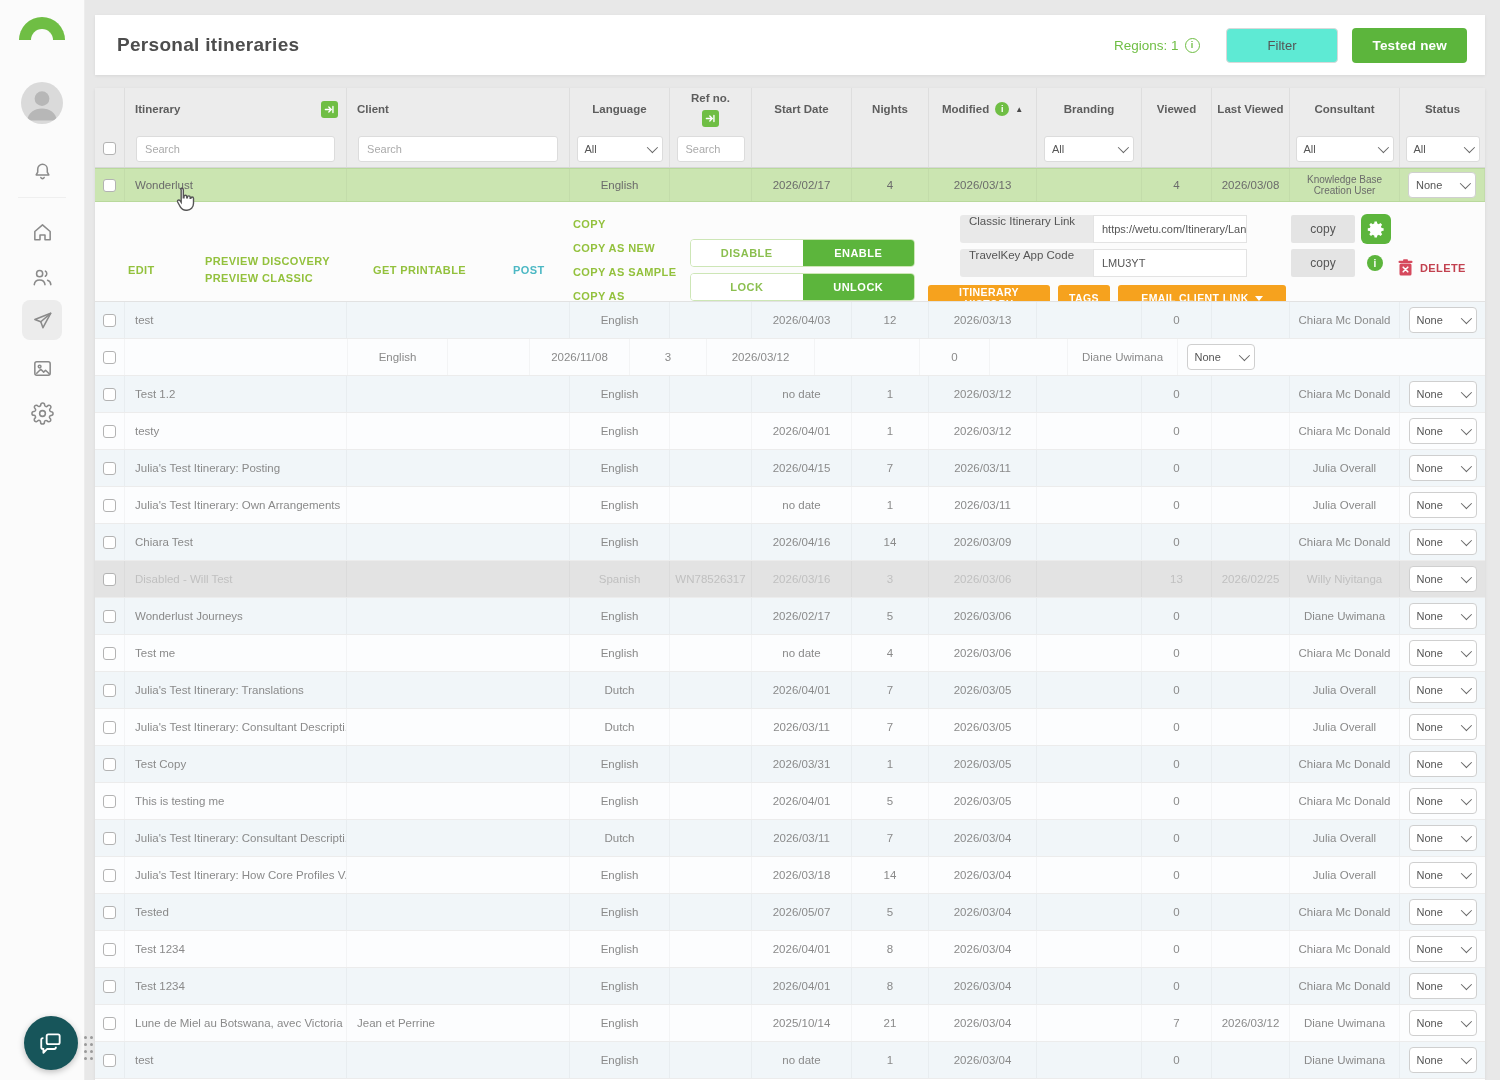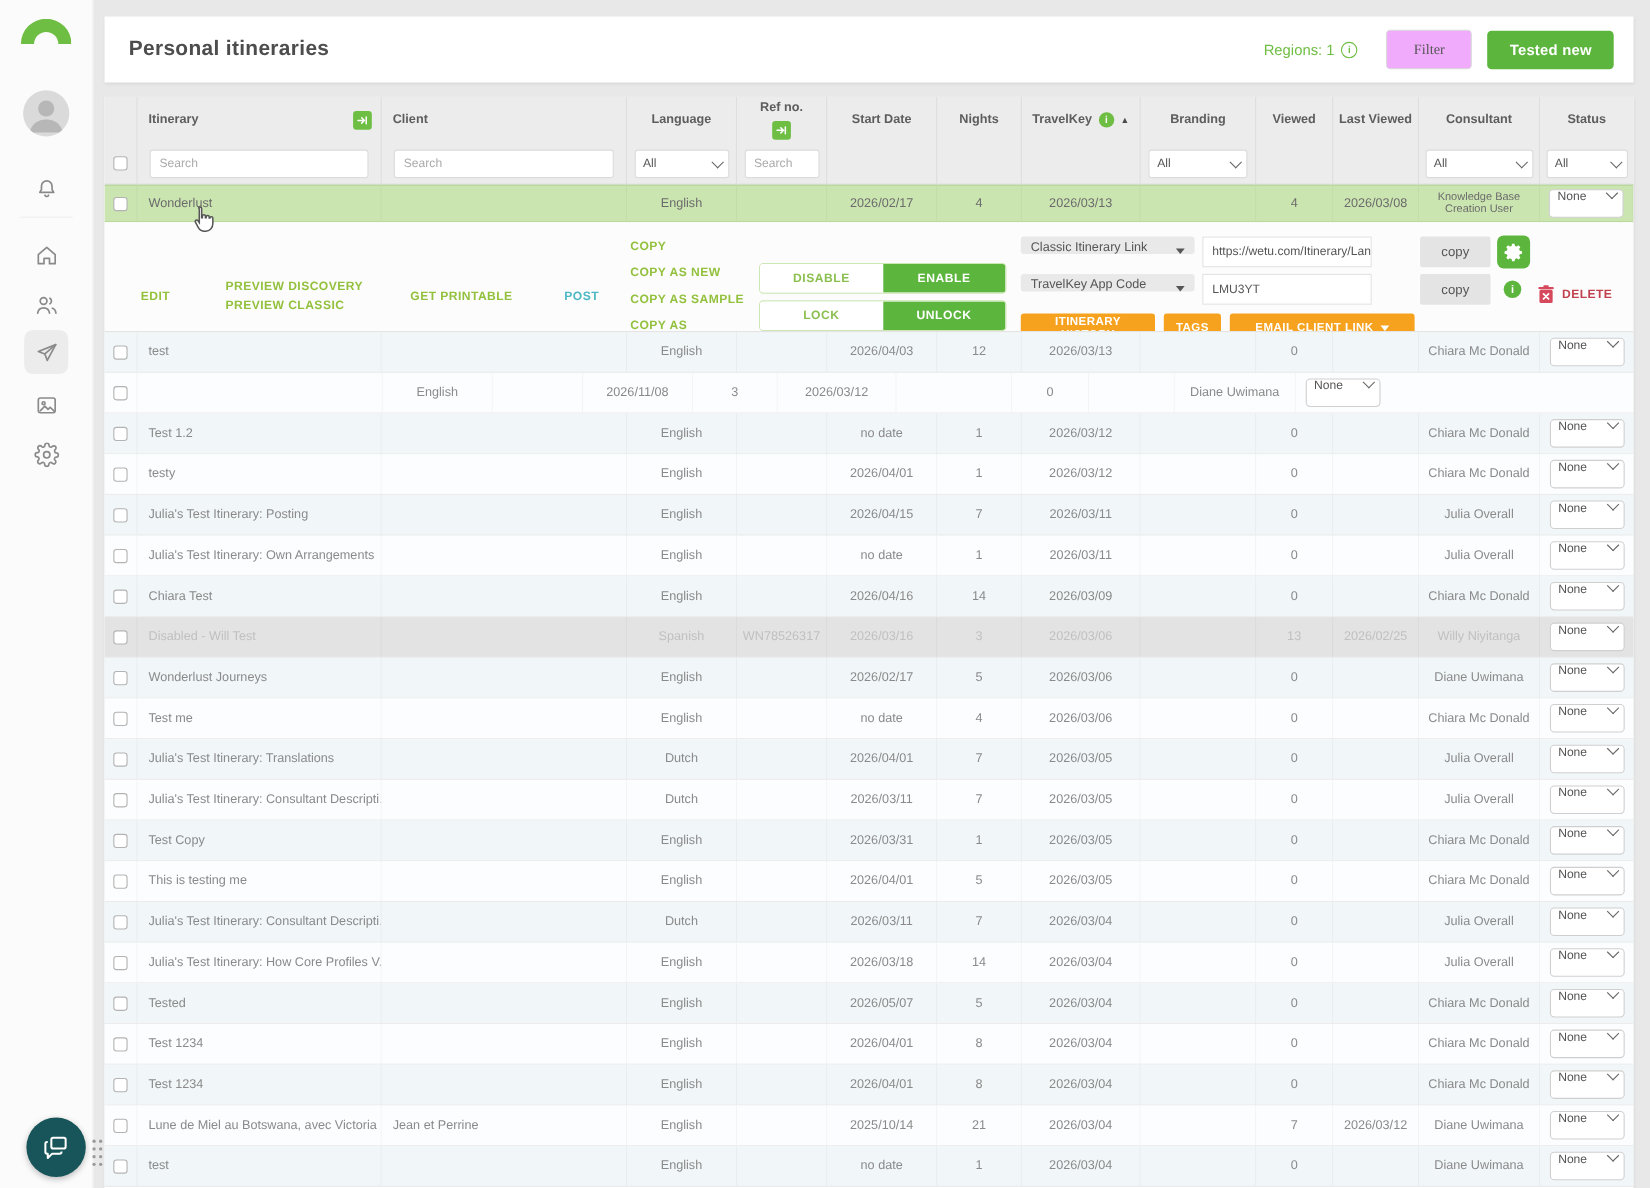--- a/index.html
+++ b/index.html
@@ -32,22 +32,22 @@
   
   .titlebar { position:absolute; left:95px; right:15px; top:15px; height:60px; background:#fff;
               box-shadow:0 1px 3px rgba(0,0,0,.08); display:flex; align-items:center;
               padding:0 18px 0 22px; z-index:2; }
   .page-title { font-size:19px; color:#4d4d4d; font-weight:bold; letter-spacing:.3px; }
   .titlebar .spacer { flex:1; }
   .regions { color:#6fbe44; font-size:13.5px; display:flex; align-items:center; gap:6px; margin-right:26px; }
   .info-outline { width:15px; height:15px; border:1.5px solid #6fbe44; border-radius:50%;
                   color:#6fbe44; font-size:9px; font-weight:bold; display:flex; align-items:center;
                   justify-content:center; font-style:normal; }
-  .btn-filter { background:#f0abfc; border:1px solid #d9d9d9; border-radius:4px; color:#555;
-                font-size:13px; padding:9px 24px; margin-right:14px; cursor:pointer;font-family:Liberation Serif, serif; }
+  .btn-filter { background:#5eead4; border:1px solid #d9d9d9; border-radius:4px; color:#555;
+                font-size:13px; padding:9px 41px; margin-right:14px; cursor:pointer; }
   .btn-create { background:#5cb53c; border:none; border-radius:4px; color:#fff; font-size:13.5px;
                 font-weight:bold; padding:10px 20px; cursor:pointer; letter-spacing:.2px; }
 
   
   .table-card { position:absolute; left:95px; right:15px; top:88px; bottom:0; background:#fff;
                 box-shadow:0 1px 3px rgba(0,0,0,.08); overflow:hidden; }
   .flexrow { display:flex; width:100%; }
   .c-cb{width:30px;} .c-it{width:222px;} .c-cl{width:223px;} .c-lang{width:100px;}
   .c-ref{width:82px;flex-direction:column;} .c-start{width:100px;} .c-nights{width:77px;} .c-mod{width:108px;}
   .c-brand{width:105px;} .c-view{width:70px;} .c-lastv{width:78px;} .c-cons{width:110px;}
@@ -92,41 +92,41 @@
   .cell { display:flex; align-items:center; justify-content:center; font-size:11.5px; color:#8a8a8a;
           border-right:1px solid rgba(0,0,0,.035); overflow:hidden; white-space:nowrap; }
   .cell.left { justify-content:flex-start; padding-left:10px; }
   .cell:last-child { border-right:none; }
   .trow { height:37px; border-bottom:1px solid #ececec; cursor:pointer; }
   .trow.odd  { background:#fcfdfe; }
   .trow.even { background:#f1f6f9; }
   .trow.disabled { background:#e3e3e3; }
   .trow.disabled .cell { color:#c0c0c0; }
   .status-dd { width:68px; height:26px; border:1px solid #cfcfcf; border-radius:4px; background:#fff;
-               display:flex; align-items:flex-start; padding:0 7px; font-size:11px; color:#555; cursor:pointer; }
+               display:flex; align-items:center; padding:0 7px; font-size:11px; color:#555; cursor:pointer; }
   .status-dd .lbl { flex:1; }
   .cons-small { font-size:10px; line-height:11px; white-space:normal; text-align:center; }
 
   
   .action-panel { position:relative; height:100px; background:#fcfcfc; overflow:hidden;
                   border-bottom:1px solid #e2e2e2; }
   .alink { position:absolute; font-size:11px; font-weight:bold; color:#93c13d; letter-spacing:.4px;
            cursor:pointer; }
   .alink.teal { color:#4cb8c4; }
   .copylist { position:absolute; left:478px; top:10px; }
   .copylist div { font-size:11px; font-weight:bold; color:#93c13d; letter-spacing:.4px;
                   line-height:24px; cursor:pointer; }
   .toggle { position:absolute; left:595px; width:225px; height:28px; display:flex; border-radius:4px;
             overflow:hidden; border:1px solid #cde6b6; background:#fff; }
   .toggle .half { flex:1; display:flex; align-items:center; justify-content:center; font-size:11px;
                   font-weight:bold; letter-spacing:.5px; cursor:pointer; }
   .toggle .off { color:#8bbf4f; background:#fff; }
   .toggle .on  { color:#fff; background:#5cb53c; }
-  .gdrop { position:absolute; width:158px; height:16px; background:#e9e9e9; border-radius:3px;
-           display:flex; align-items:flex-end; padding:0 9px; font-size:11.5px; color:#555; cursor:pointer; }
+  .gdrop { position:absolute; width:158px; height:28px; background:#e9e9e9; border-radius:3px;
+           display:flex; align-items:flex-start; padding:0 9px; font-size:11.5px; color:#555; cursor:pointer;margin-left:32px; }
   .gdrop .lbl { flex:1; }
   .tri-down { width:0; height:0; border-left:4px solid transparent; border-right:4px solid transparent;
               border-top:5px solid #555; }
   .linkinp { position:absolute; width:154px; height:28px; background:#fff; border:1px solid #e3e3e3;
              display:flex; align-items:center; padding:0 8px; font-size:11px; color:#555;
              overflow:hidden; white-space:nowrap; }
   .copybtn { position:absolute; width:64px; height:28px; background:#e4e4e4; border:none;
              border-radius:2px; font-size:12px; color:#555; cursor:pointer; }
   .gearbtn { position:absolute; left:1266px; top:12px; width:30px; height:30px; background:#5cb53c;
              border-radius:6px; display:flex; align-items:center; justify-content:center; cursor:pointer; }
@@ -252,21 +252,21 @@
             </svg>
         </span>
       </div>
       <div class="hc c-start">
           <span>Start Date</span>
         </div>
       <div class="hc c-nights">
           <span>Nights</span>
         </div>
       <div class="hc c-mod">
-        <span>TravelKey</span>
+        <span>Modified</span>
         <i class="info-solid">i</i>
         <span class="sort-asc">▲</span>
       </div>
       <div class="hc c-brand">
           <span>Branding</span>
         </div>
       <div class="hc c-view">
           <span>Viewed</span>
         </div>
       <div class="hc c-lastv">

